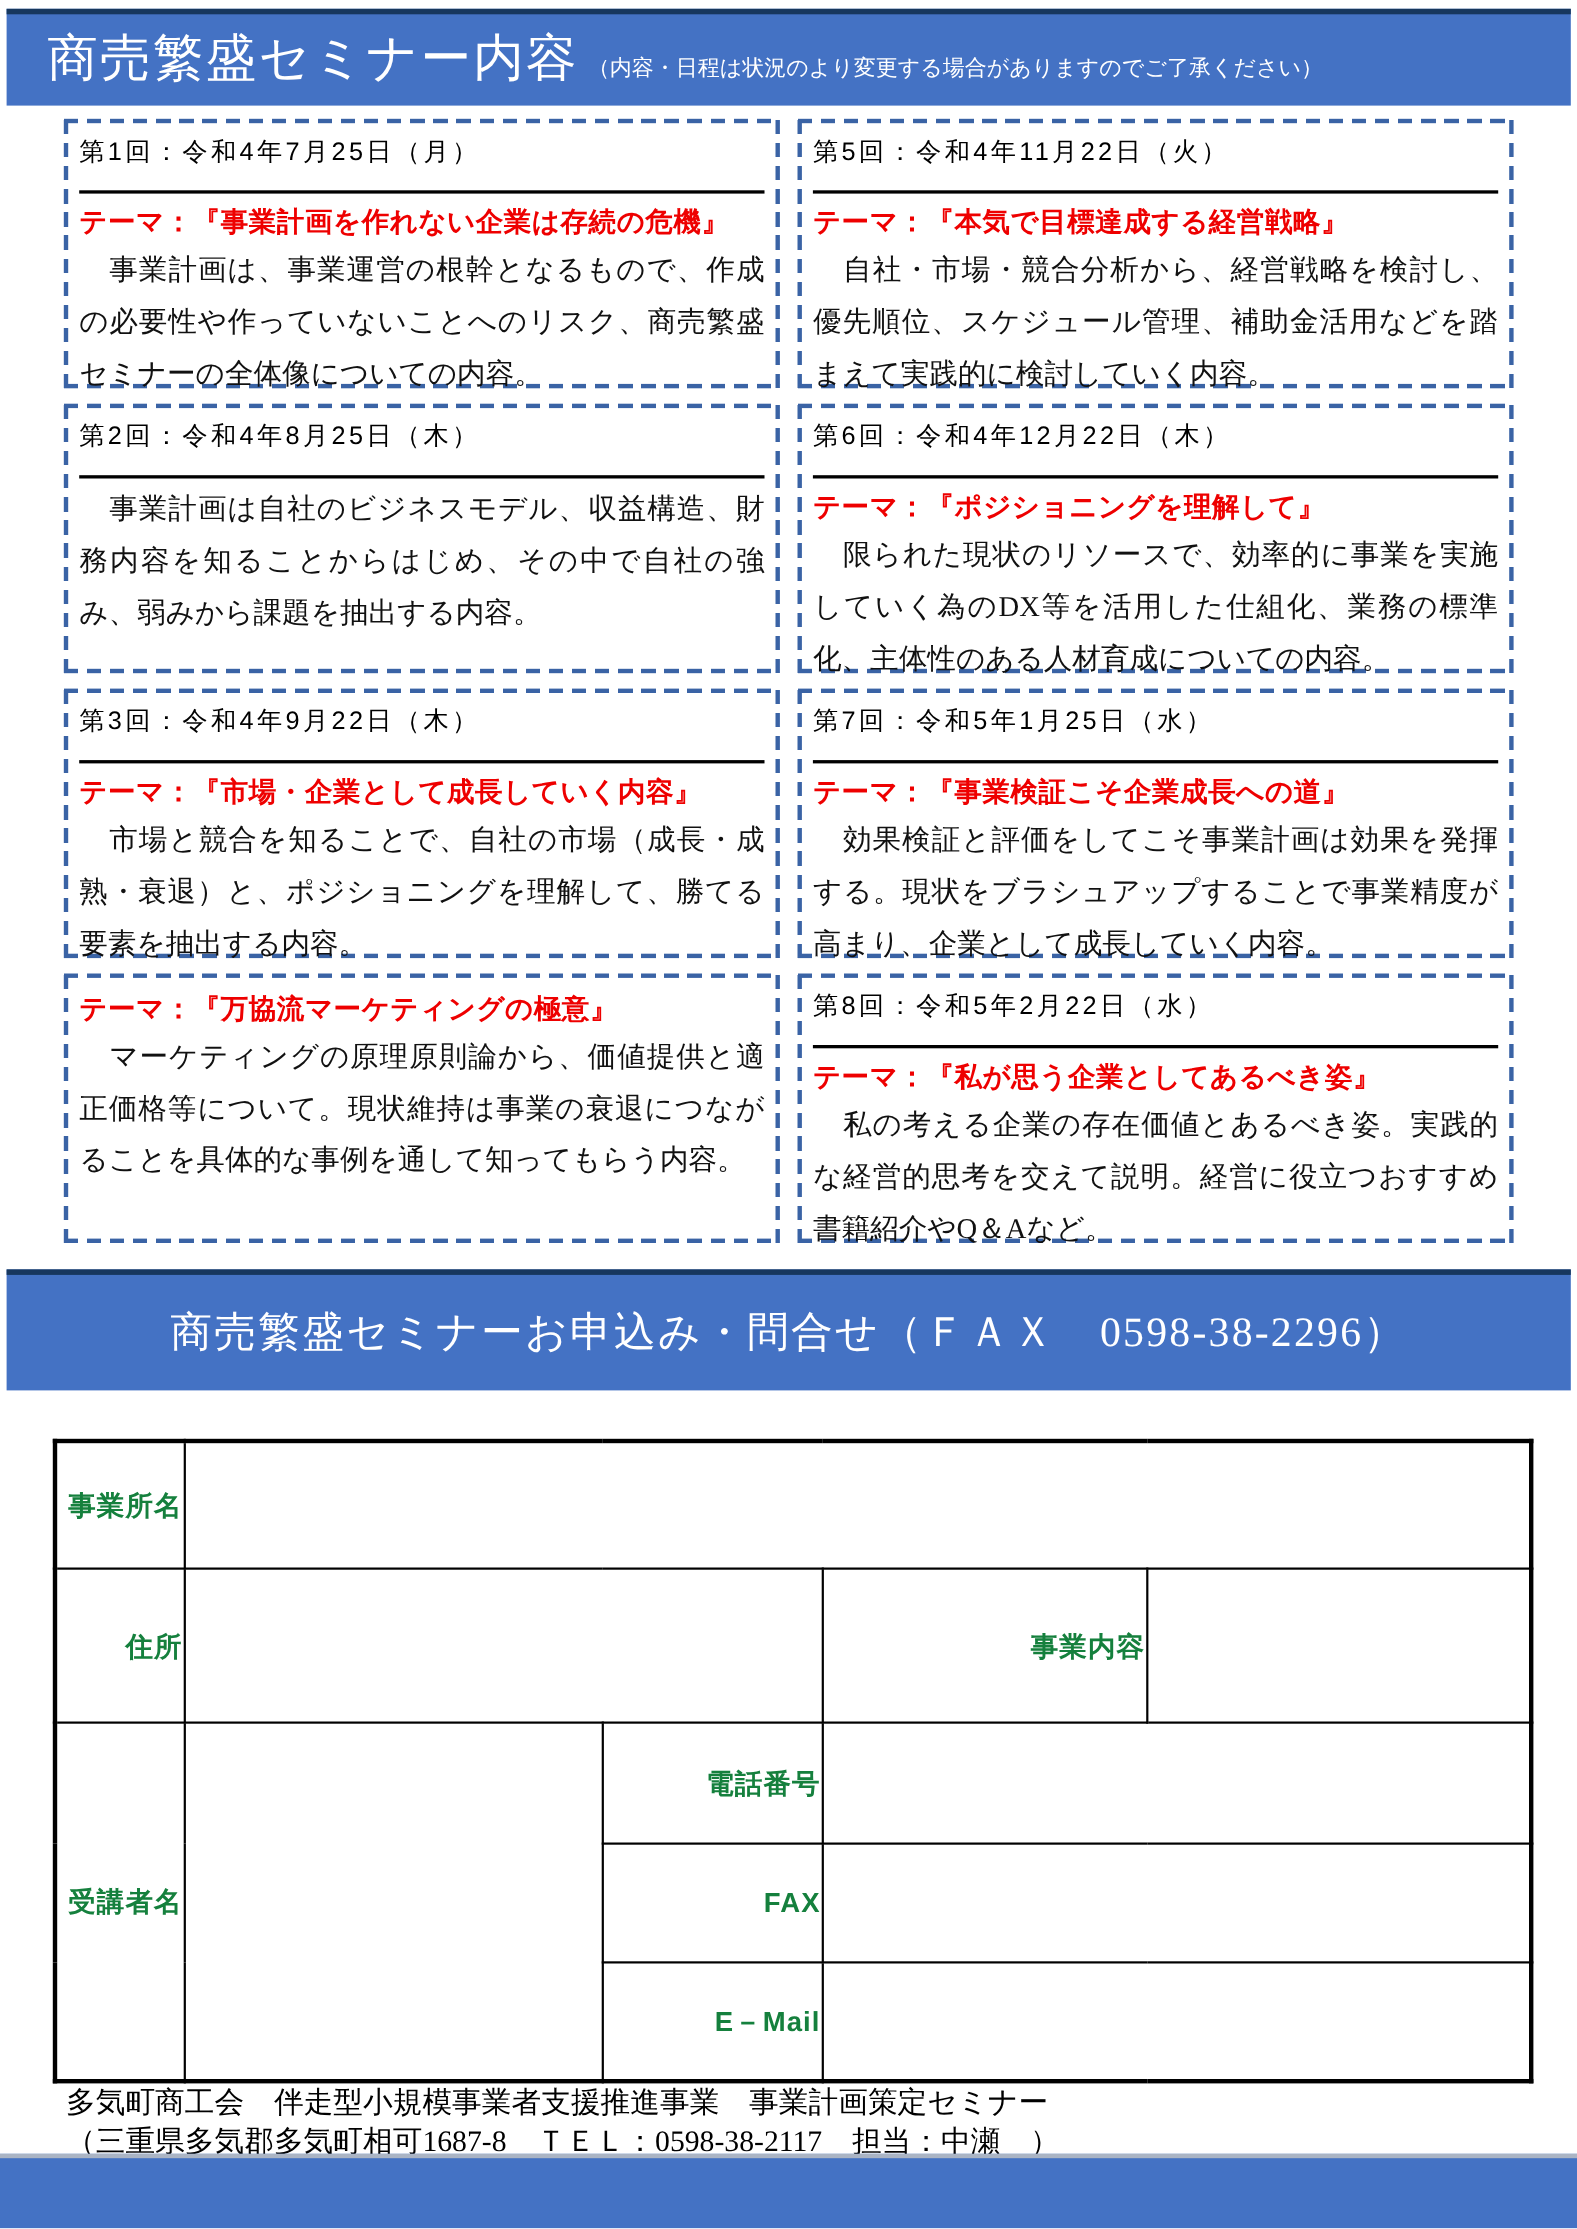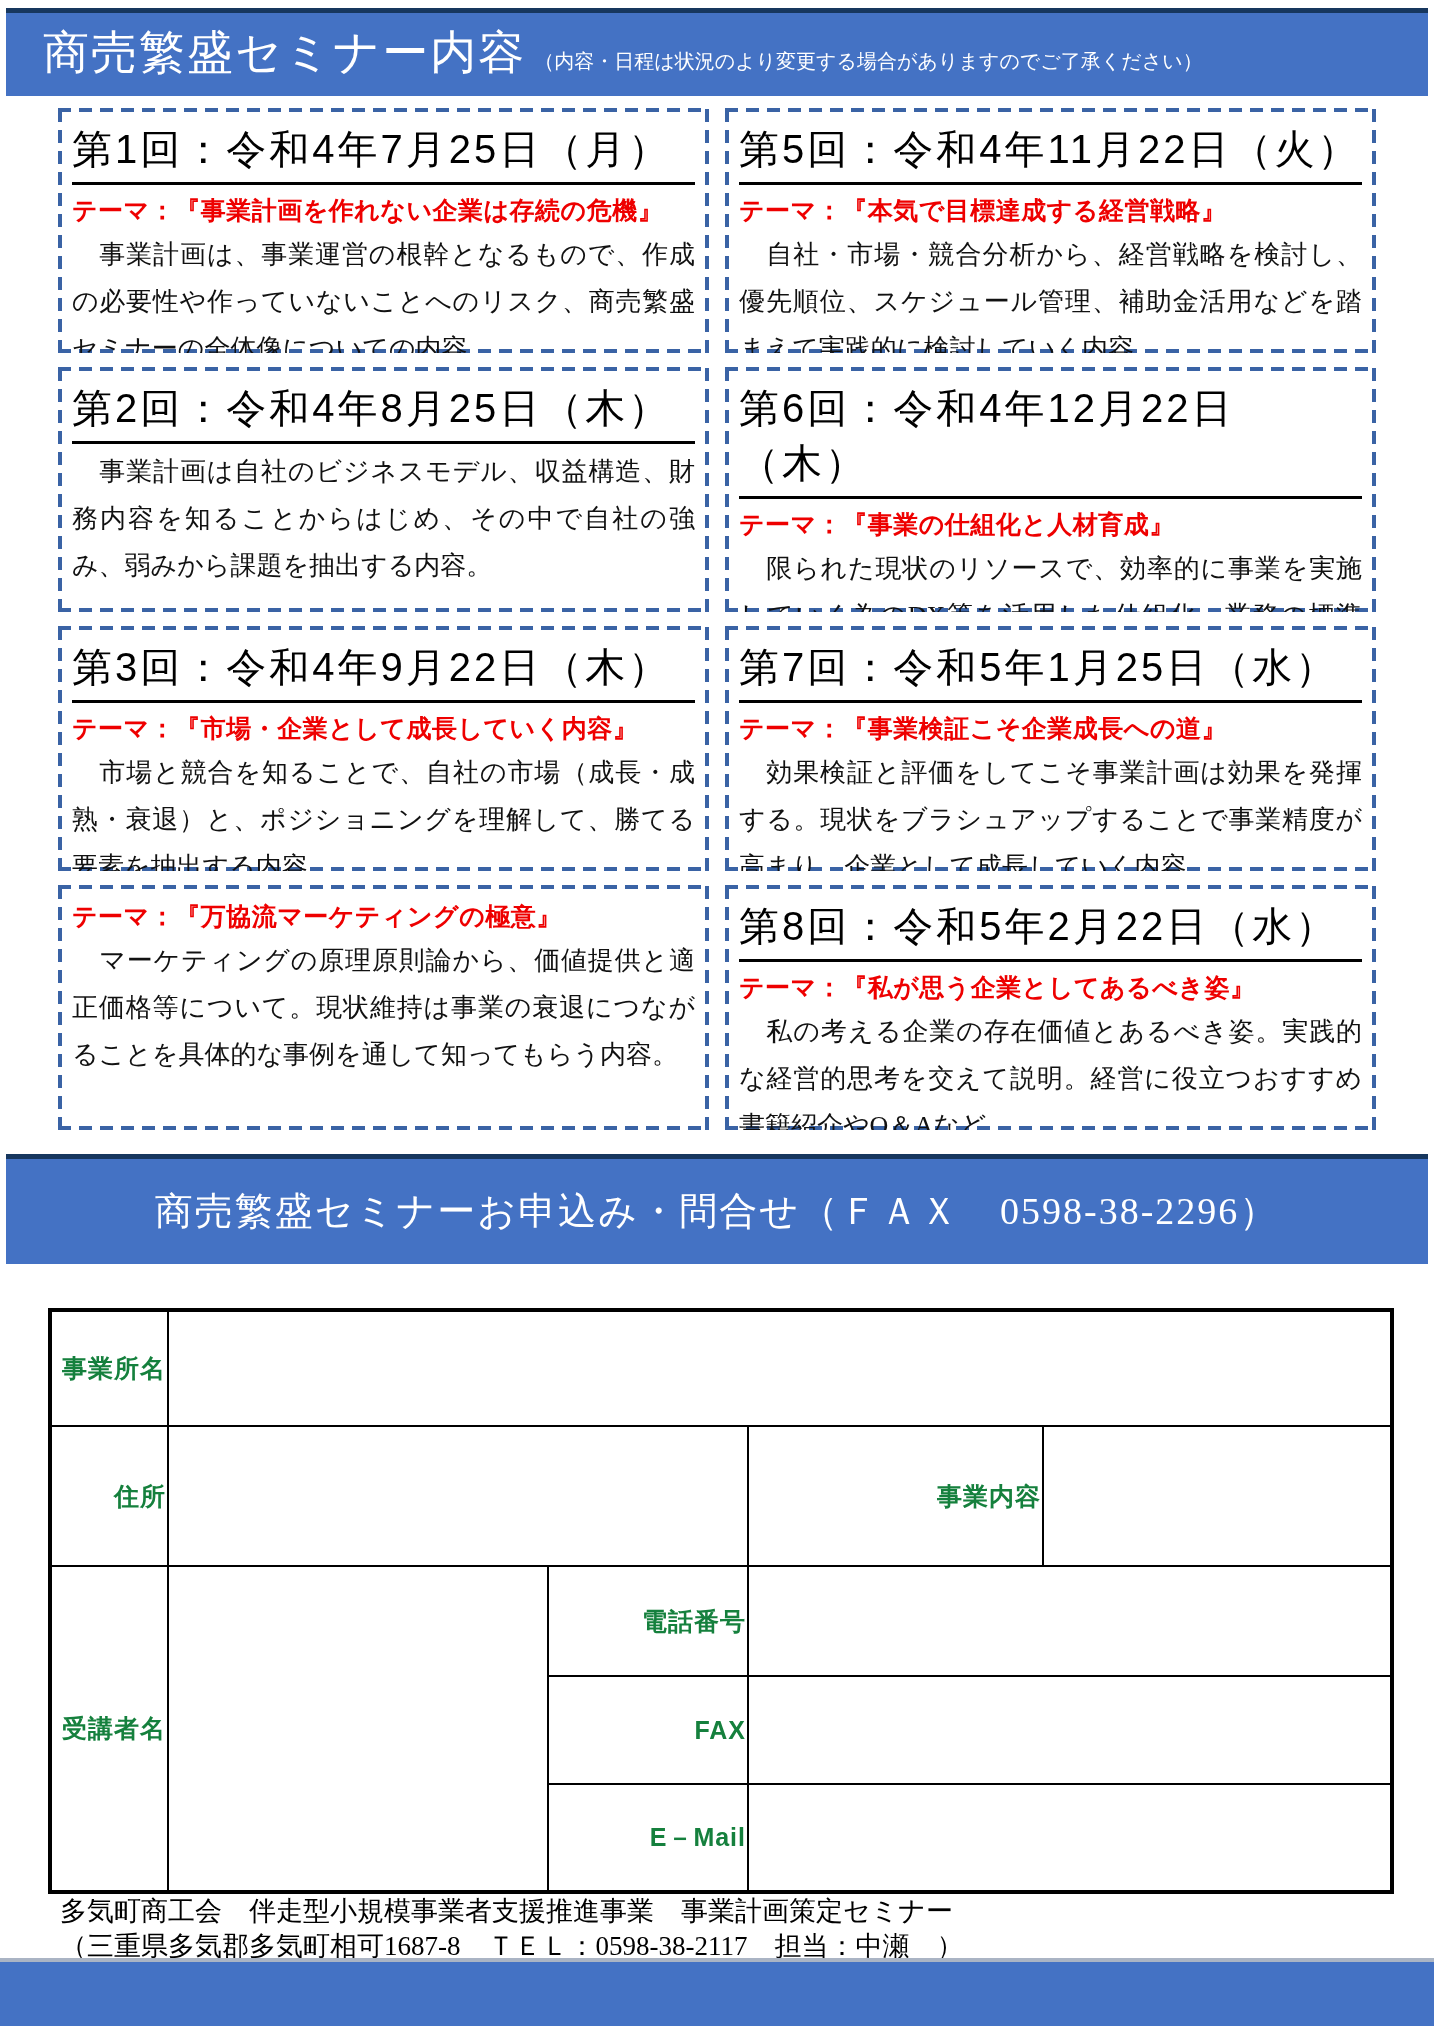--- a/index.html
+++ b/index.html
@@ -61,24 +61,24 @@
       repeating-linear-gradient(0deg,#3A63A5 0 13px,transparent 13px 21px);
     background-position:0 0,0 100%,0 0,100% 0;
     background-size:100% 4px,100% 4px,4px 100%,4px 100%;
     background-repeat:repeat-x,repeat-x,repeat-y,repeat-y;
     overflow:hidden;
   }
   .box-title{
     margin:0;
     font-family:"Liberation Sans", sans-serif;
     font-weight:normal;
-    font-size:40px;
+    font-size:23px;
     letter-spacing:3px;
     color:#000;
-    padding:8px 0 5px;
+    padding:8px 0 20px;
     border-bottom:3px solid #000;
   }
   .box-theme{
     margin:9px 0 0;
     font-family:"Liberation Sans", sans-serif;
     font-weight:bold;
     font-size:25px;
     color:#EE0000;
     letter-spacing:0.5px;
   }
@@ -182,21 +182,21 @@
     </article>
 
     <article class="box">
       <h2 class="box-title">第5回：令和4年11月22日（火）</h2>
       <p class="box-theme">テーマ：『本気で目標達成する経営戦略』</p>
       <p class="box-body">自社・市場・競合分析から、経営戦略を検討し、優先順位、スケジュール管理、補助金活用などを踏まえて実践的に検討していく内容。</p>
     </article>
 
     <article class="box">
       <h2 class="box-title">第6回：令和4年12月22日（木）</h2>
-      <p class="box-theme">テーマ：『事業の仕組化と人材育成』</p>
+      <p class="box-theme">テーマ：『ポジショニングを理解して』</p>
       <p class="box-body">限られた現状のリソースで、効率的に事業を実施していく為のDX等を活用した仕組化、業務の標準化、主体性のある人材育成についての内容。</p>
     </article>
 
     <article class="box">
       <h2 class="box-title">第7回：令和5年1月25日（水）</h2>
       <p class="box-theme">テーマ：『事業検証こそ企業成長への道』</p>
       <p class="box-body">効果検証と評価をしてこそ事業計画は効果を発揮する。現状をブラシュアップすることで事業精度が高まり、企業として成長していく内容。</p>
     </article>
 
     <article class="box">

